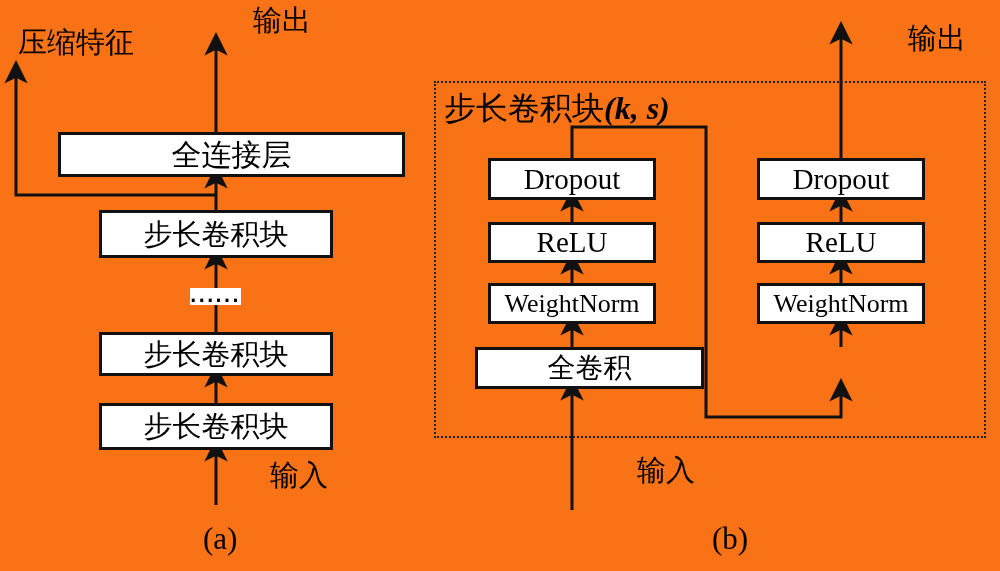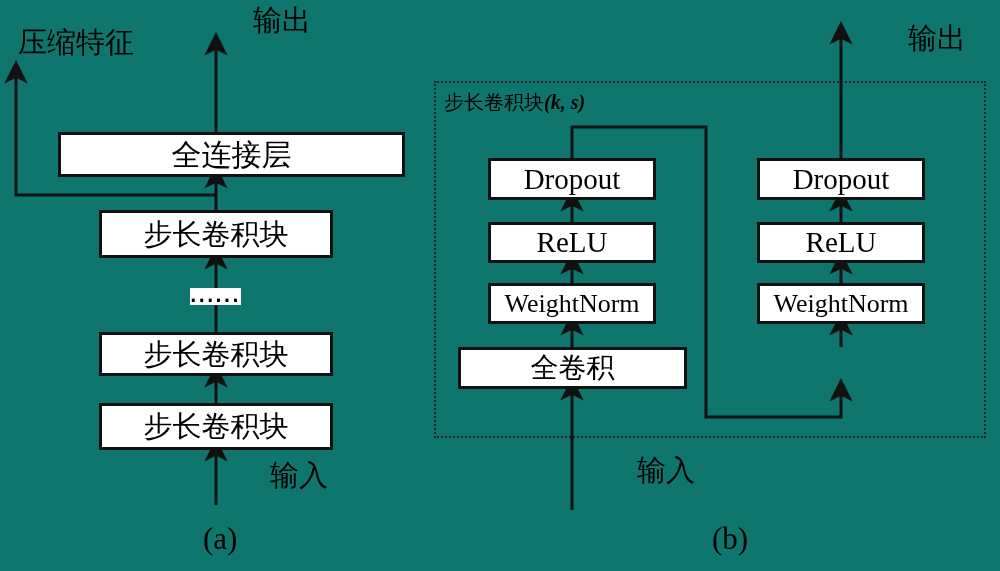--- a/index.html
+++ b/index.html
@@ -8,21 +8,21 @@
     background: #ffffff;
   }
   body {
     font-family: "Liberation Serif", "DejaVu Serif", serif;
     color: #000000;
   }
   #figure {
     position: relative;
     width: 1000px;
     height: 571px;
-    background: #0f766e;
+    background: #f97316;
     overflow: hidden;
   }
   svg.wires {
     position: absolute;
     left: 0;
     top: 0;
     width: 1000px;
     height: 571px;
     overflow: visible;
   }
@@ -163,33 +163,33 @@
   <div class="box cn" style="left:99px; top:332px; width:234px; height:44px; font-size:29px;">步长卷积块</div>
 
   <div class="box cn" style="left:99px; top:403px; width:234px; height:47px; font-size:29px;">步长卷积块</div>
 
   <div class="label cn" style="left:270px; top:461px; font-size:29px;">输入</div>
 
   <div class="panel-label" style="left:203px; top:521px;">(a)</div>
 
   <div class="dotbox" style="left:434px; top:81px; width:552px; height:357px;"></div>
 
-  <div class="label" style="left:444px; top:92px; font-size:20px;">
+  <div class="label" style="left:444px; top:92px; font-size:32px;">
     <span class="cn">步长卷积块</span><span class="ital">(</span><span class="ital">k</span><span class="ital">, </span><span class="ital">s</span><span class="ital">)</span>
   </div>
 
   <div class="label cn" style="left:908px; top:24px; font-size:29px;">输出</div>
 
   <div class="box lat" style="left:488px; top:158px; width:168px; height:42px; font-size:29px;">Dropout</div>
 
   <div class="box lat" style="left:488px; top:222px; width:168px; height:41px; font-size:29px;">ReLU</div>
 
   <div class="box lat" style="left:488px; top:283px; width:168px; height:41px; font-size:26px;">WeightNorm</div>
 
-  <div class="box cn" style="left:458px; top:347px; width:229px; height:42px; font-size:28px;">全卷积</div>
+  <div class="box cn" style="left:475px; top:347px; width:229px; height:42px; font-size:28px;">全卷积</div>
 
   <div class="box lat" style="left:757px; top:158px; width:168px; height:42px; font-size:29px;">Dropout</div>
 
   <div class="box lat" style="left:757px; top:222px; width:168px; height:41px; font-size:29px;">ReLU</div>
 
   <div class="box lat" style="left:757px; top:283px; width:168px; height:41px; font-size:26px;">WeightNorm</div>
 
 
   <div class="label cn" style="left:637px; top:456px; font-size:29px;">输入</div>
 

